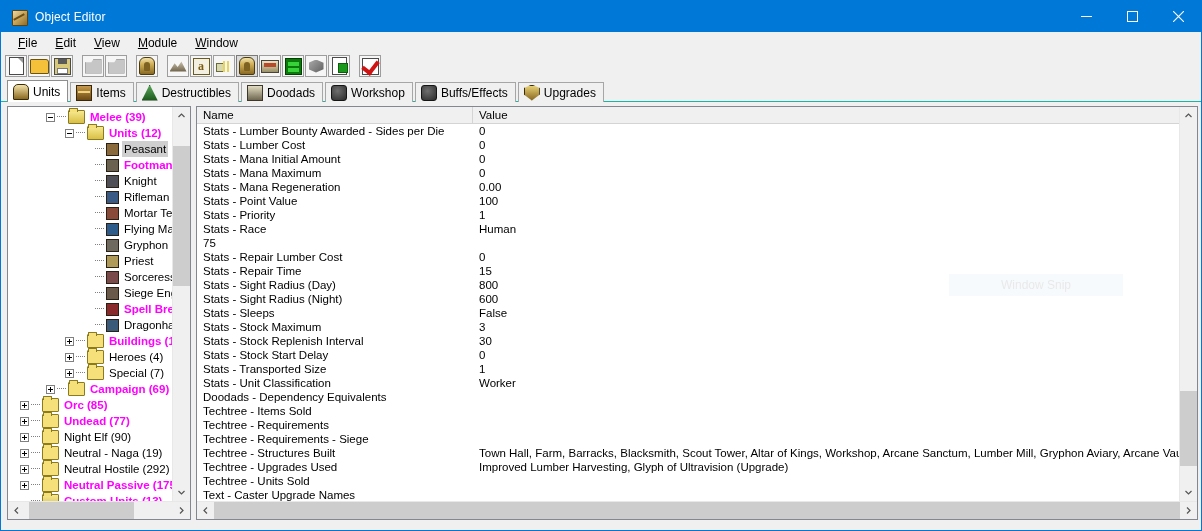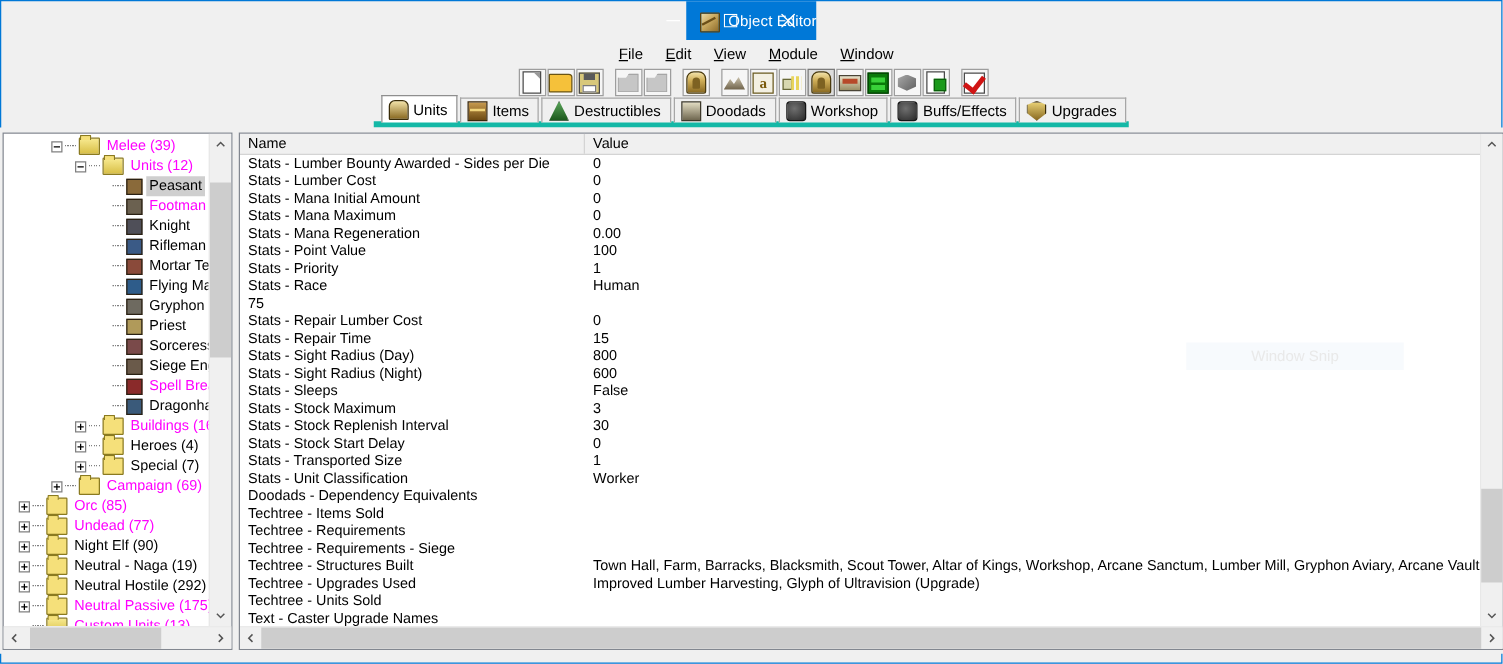--- a/index.html
+++ b/index.html
@@ -7,21 +7,21 @@
     width:1202px;height:531px;overflow:hidden;
     font-family:"Liberation Sans",sans-serif;
     background:#ffffff;
     -webkit-font-smoothing:none;
   }
   .window{
     position:absolute;left:0;top:0;width:1202px;height:531px;
     background:#f0f0f0;
     border:1px solid #0078d7;
     box-sizing:border-box;
-    display:flex;flex-direction:column;align-items:center;
+    display:flex;flex-direction:column;
   }
   
   .titlebar{
     height:31px;background:#0078d7;color:#ffffff;
     display:flex;align-items:center;flex:0 0 auto;
     position:relative;
   }
   .title-icon{
     width:16px;height:16px;margin-left:10px;margin-right:8px;
     position:relative;flex:0 0 auto;
@@ -94,21 +94,21 @@
   .g-trigger{width:15px;height:15px;background:#0a7a0a;border:1px solid #053d05;}
   .g-trigger:after{content:"";position:absolute;left:2px;top:3px;width:11px;height:4px;background:#39d139;box-shadow:0 6px 0 #39d139;}
   .g-cube{width:15px;height:13px;background:linear-gradient(135deg,#a8a8a8,#5e5e5e);clip-path:polygon(50% 0,100% 25%,100% 75%,50% 100%,0 75%,0 25%);}
   .g-export{width:13px;height:16px;background:#fff;border:1px solid #4a4a4a;}
   .g-export:after{content:"";position:absolute;right:-2px;bottom:1px;width:8px;height:8px;background:#1a9a1a;border:1px solid #0b5f0b;}
   .g-check{width:15px;height:15px;background:#fff;border:1px solid #4a4a4a;}
   .g-check:after{content:"";position:absolute;left:2px;top:-1px;width:7px;height:12px;border-right:4px solid #d01414;border-bottom:4px solid #d01414;transform:rotate(38deg);}
   
   .tabstrip{
     height:23px;background:#f0f0f0;display:flex;align-items:flex-end;
-    padding-left:6px;flex:0 0 auto;border-bottom:5px solid #14b8a6;
+    padding-left:6px;flex:0 0 auto;border-bottom:1px solid #14b8a6;
     box-sizing:border-box;
   }
   .tab{
     height:20px;display:flex;align-items:center;gap:4px;
     padding:0 7px 0 5px;font-size:12px;color:#000;
     background:#f0f0f0;border:1px solid #a6a6a6;border-bottom:none;
     margin-right:2px;box-sizing:border-box;position:relative;top:1px;
     white-space:nowrap;
   }
   .tab.active{
@@ -169,21 +169,21 @@
     content:"";position:absolute;left:0;top:-3px;width:7px;height:3px;
     background:#f5e07a;border:1px solid #8a7a20;border-bottom:none;border-radius:1px 1px 0 0;
   }
   .folder.open{background:linear-gradient(180deg,#f7e98f,#d8bf46);}
   .uico{
     width:13px;height:13px;flex:0 0 auto;margin-right:3px;
     border:1px solid #2a2013;box-sizing:border-box;
   }
   .tlabel{line-height:16px;padding:0 2px;}
   .tlabel.sel{background:#cfcfcf;color:#000;}
-  .magenta{color:#ff00ff;}
+  .magenta{color:#ff00ff;font-weight:bold;}
   
   .vscroll{
     width:17px;flex:0 0 auto;background:#f0f0f0;border-left:1px solid #e8e8e8;
     display:flex;flex-direction:column;position:relative;
   }
   .sb-btn{
     height:17px;flex:0 0 auto;background:#f0f0f0;display:flex;align-items:center;justify-content:center;
     color:#606060;font-size:9px;
   }
   .sb-track{flex:1 1 auto;position:relative;background:#f0f0f0;}

